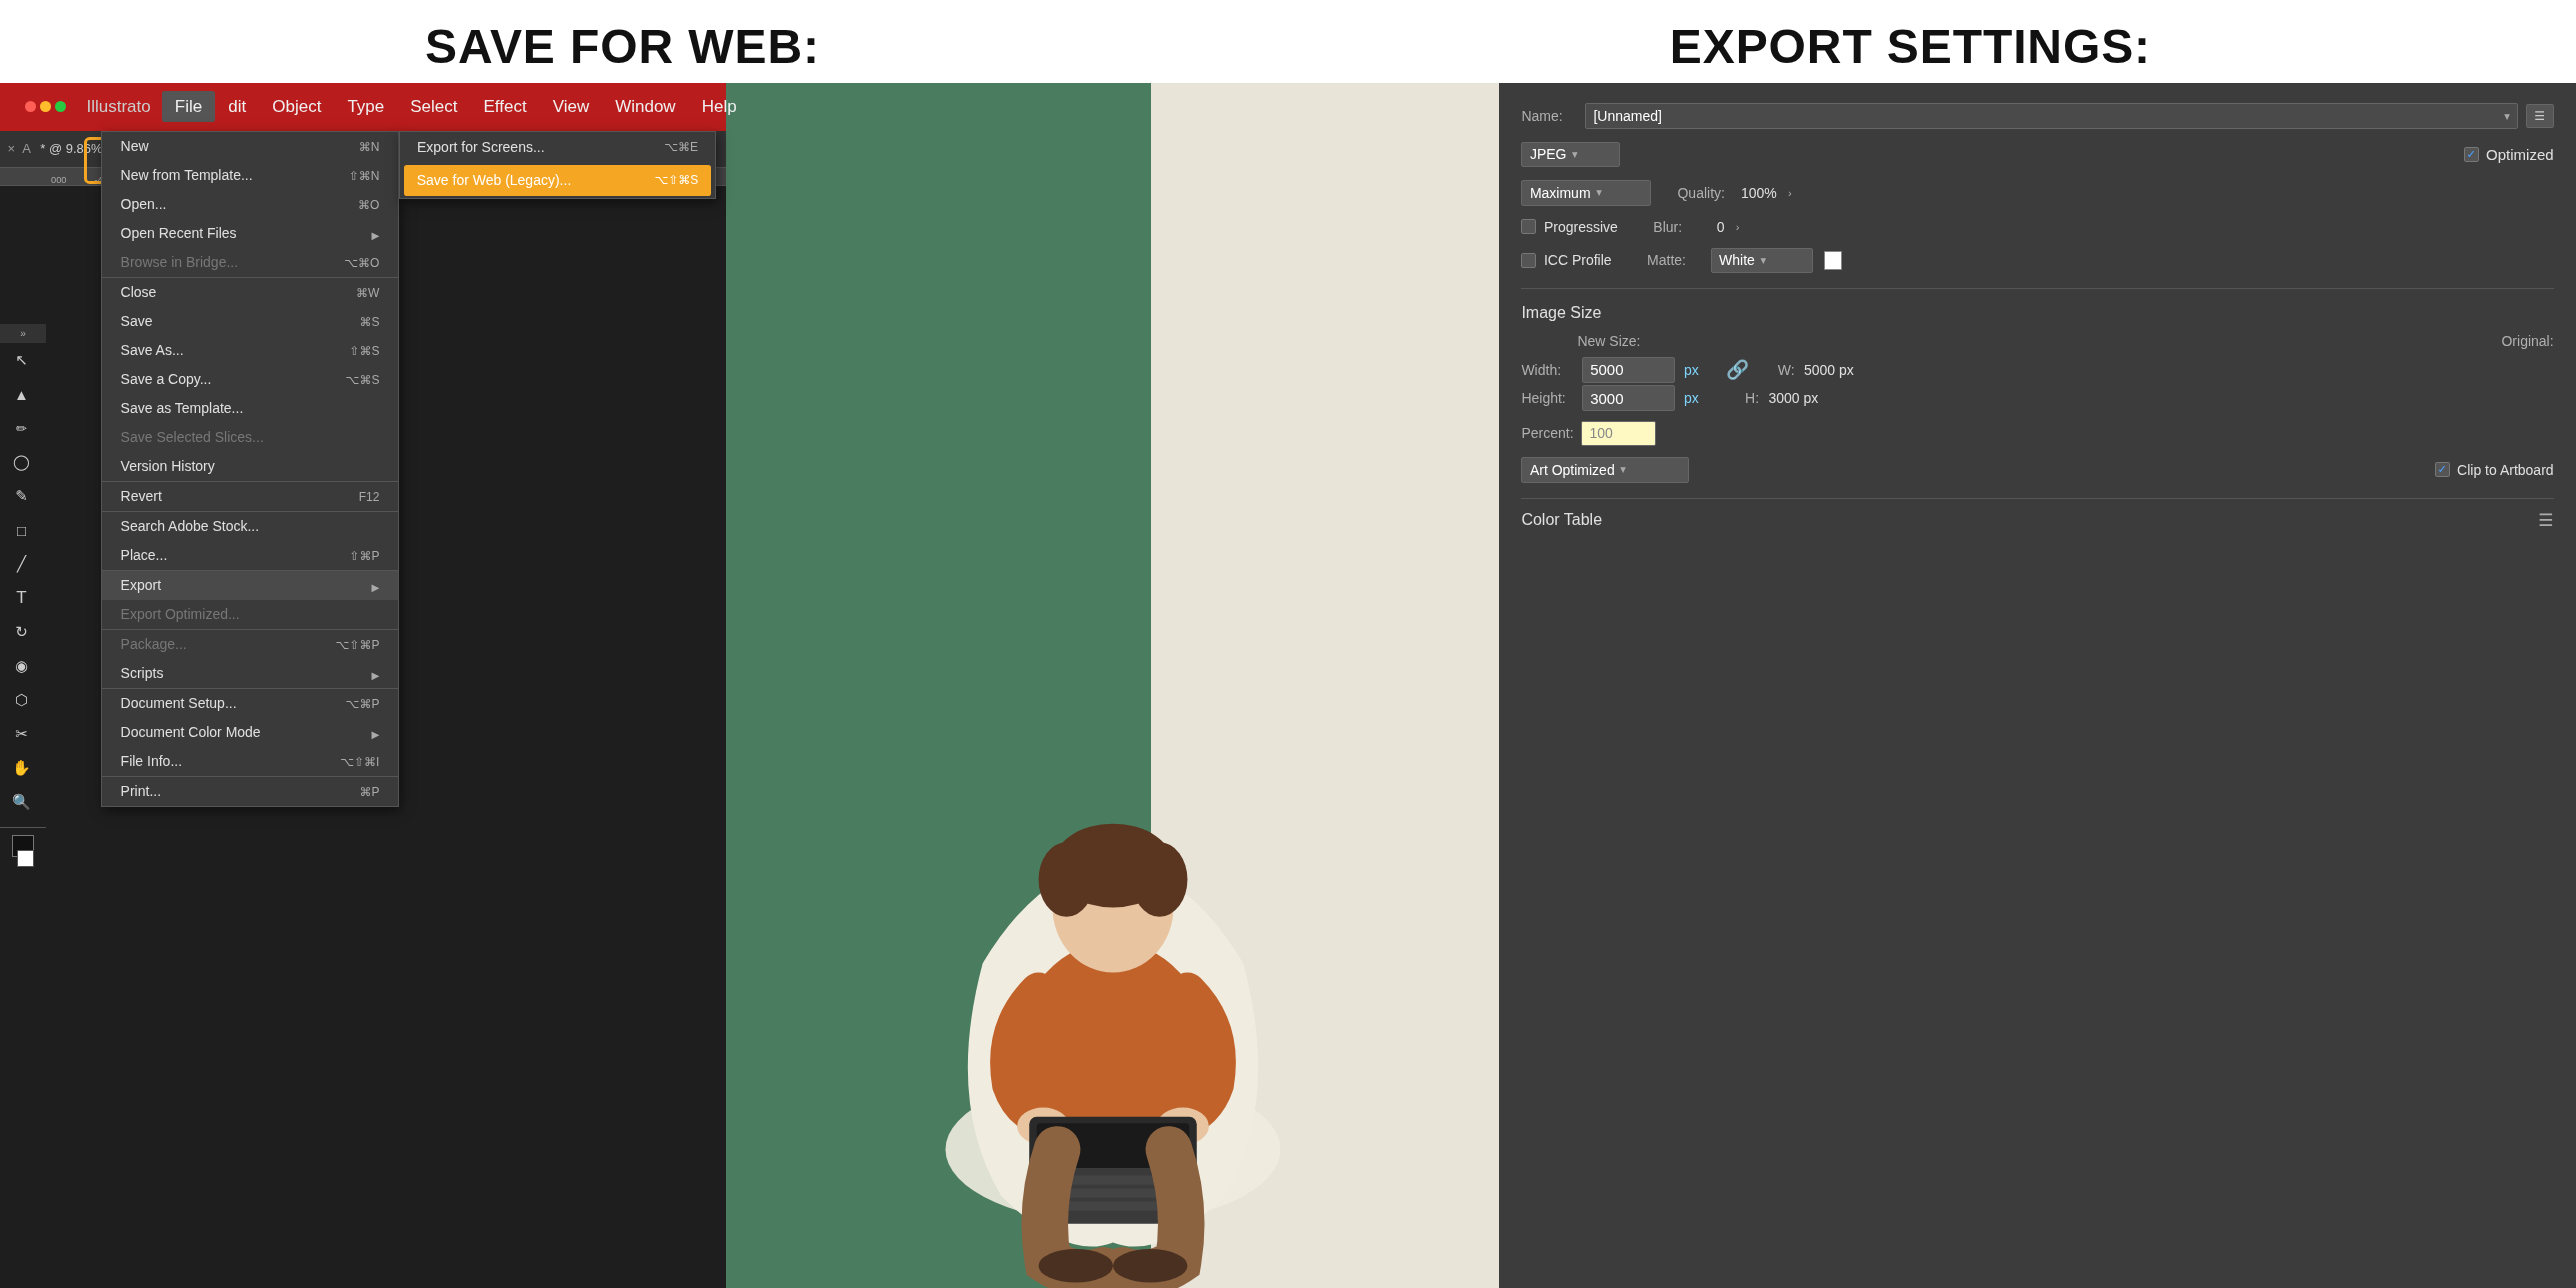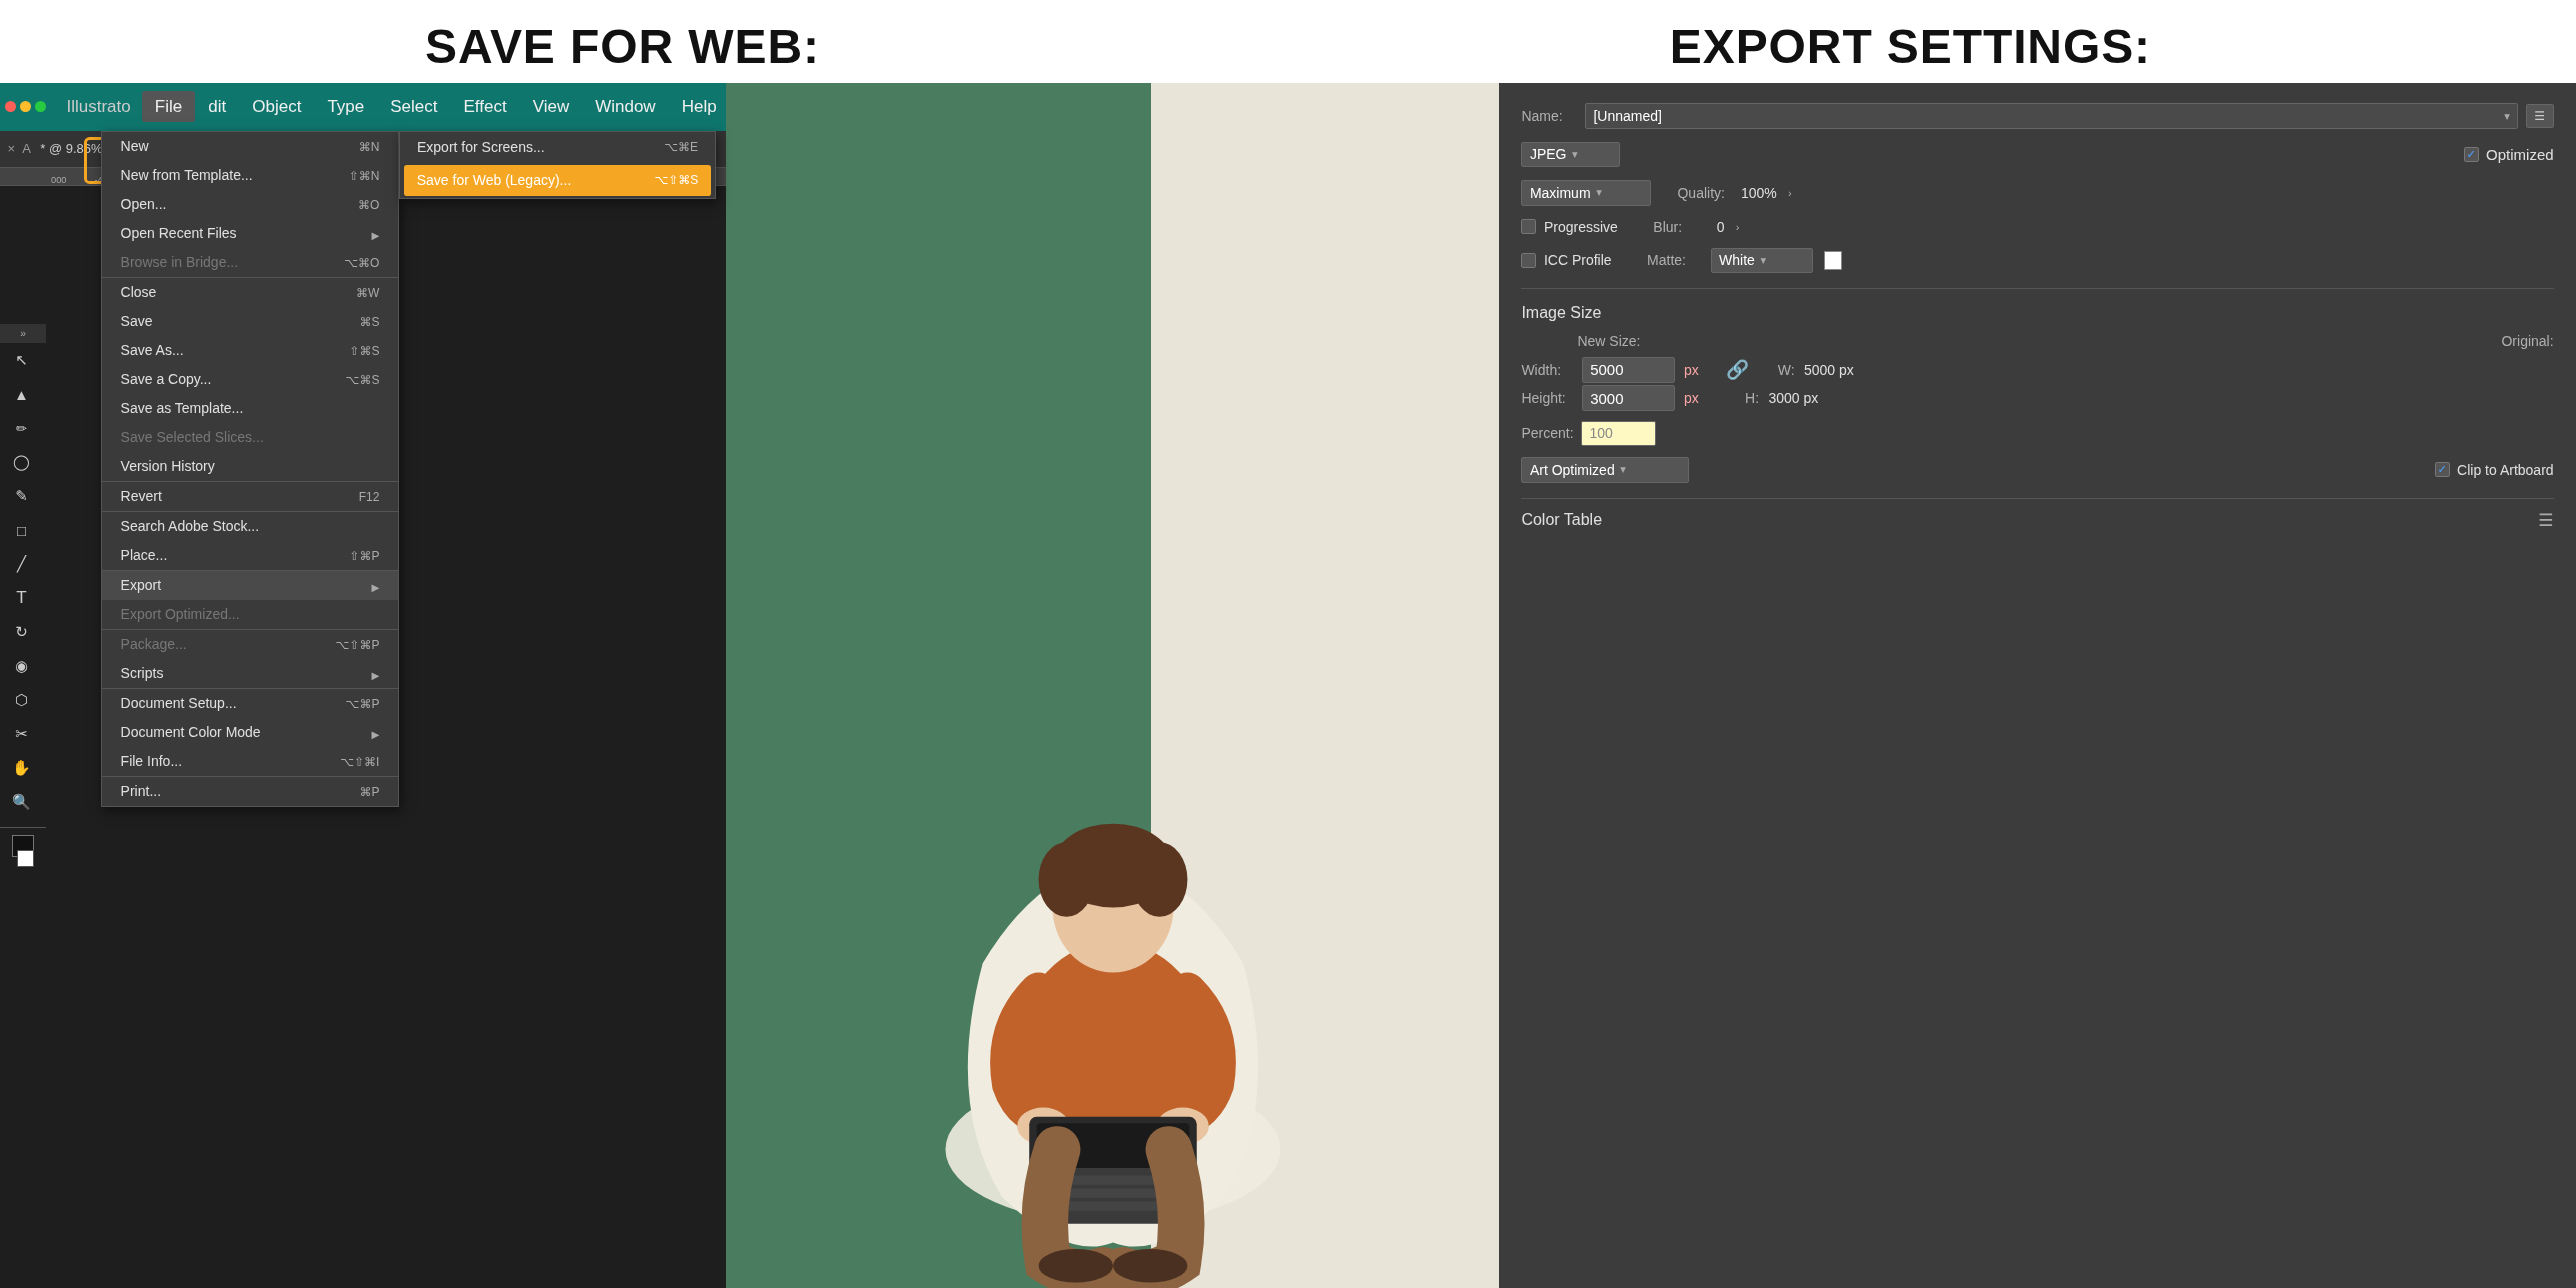--- a/index.html
+++ b/index.html
@@ -52,22 +52,22 @@
       border: 3.7px solid #f5a623;
       border-radius: 5.6px;
       z-index: 20;
     }
 
     
     .menu-bar {
       display: flex;
       align-items: center;
       height: 48px;
-      background: #0f766e;
-      padding: 0 5px;
+      background: #b91c1c;
+      padding: 0 25px;
       gap: 0;
       position: relative;
       z-index: 10;
     }
     .menu-bar-app {
       color: #ccc;
       font-size: 17px;
       font-weight: 500;
       padding: 0 11.2px;
     }
@@ -304,21 +304,21 @@
     .size-label { color: #b0b0b0; font-size: 14px; }
     .size-input {
       background: #555;
       border: 0.9px solid #666;
       color: #fff;
       padding: 3.7px 7.5px;
       font-size: 15px;
       border-radius: 1.9px;
       width: 93px;
     }
-    .size-unit { color: #fca5a5; font-size: 14px; }
+    .size-unit { color: #7dd3fc; font-size: 14px; }
 
     .percent-row {
       margin-top: 7.5px;
       display: flex;
       align-items: center;
       gap: 7.5px;
     }
     .percent-label { color: #b0b0b0; font-size: 14px; }
     .percent-input {
       background: #fef9c3;

